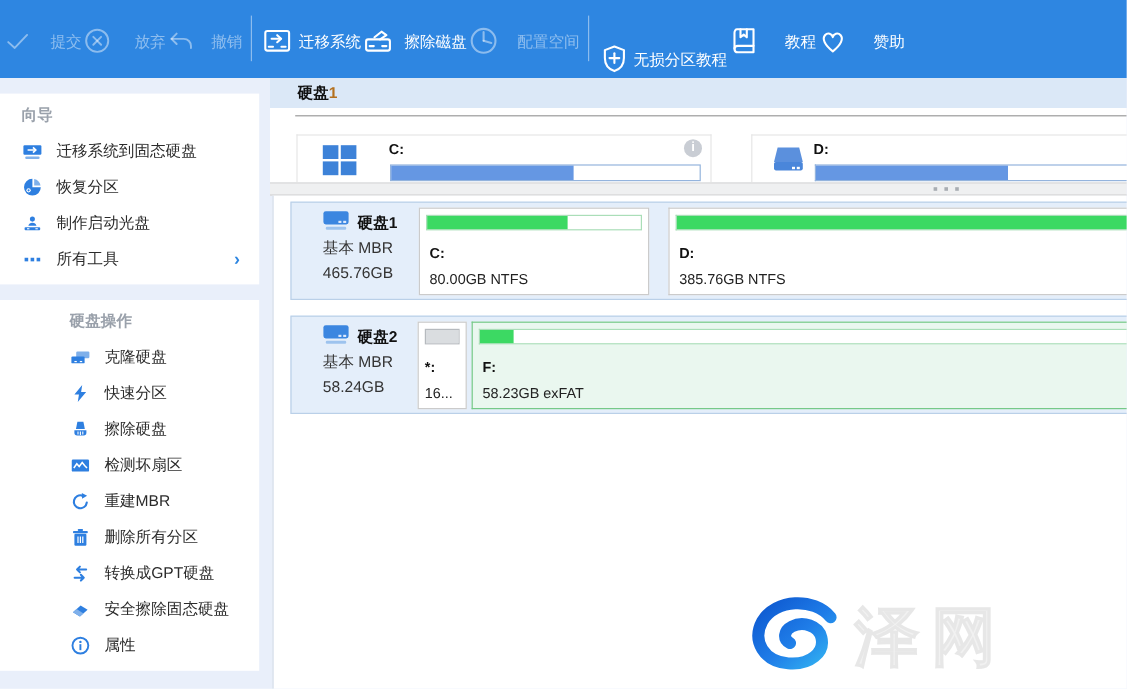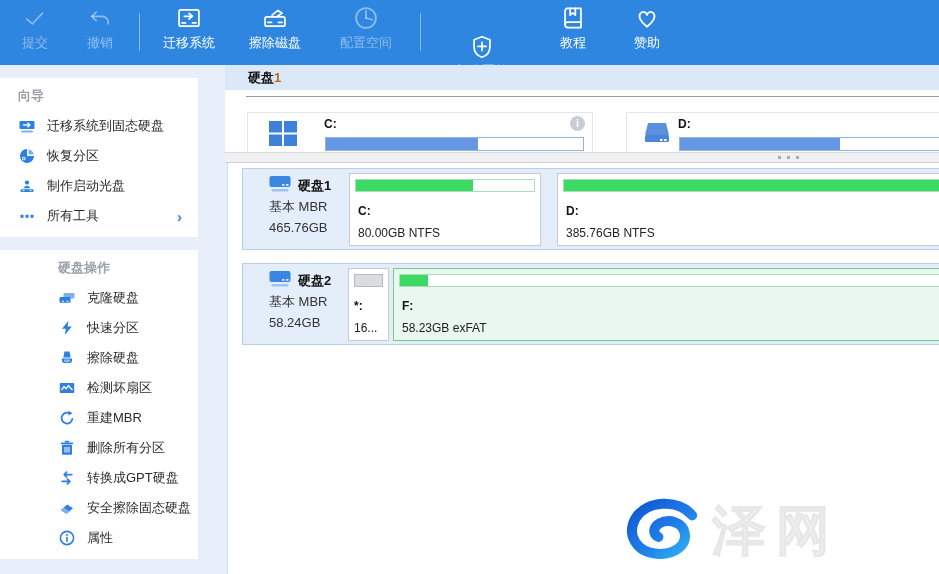--- a/index.html
+++ b/index.html
@@ -2,29 +2,29 @@
 <html><head>
 <meta charset="utf-8">
 <style>
   * { margin:0; padding:0; box-sizing:border-box; }
   html,body { width:939px; height:574px; overflow:hidden; }
   body { font-family:"Liberation Sans","DejaVu Sans",sans-serif; background:#e9effa; position:relative; }
   #app { position:absolute; inset:0; width:939px; height:574px; }
 
   
   .toolbar { position:absolute; left:0; top:0; width:939px; height:65px; background:#2e86e1; display:flex; align-items:stretch; padding-left:2px; }
-  .tb-item { display:flex; flex-direction:column; align-items:center; justify-content:flex-start; color:#fff; cursor:pointer; padding-top:3px; }
+  .tb-item { display:flex; flex-direction:row; align-items:center; justify-content:space-between; color:#fff; cursor:pointer; padding-top:3px; }
   .tb-item .tb-icon { height:30px; display:flex; align-items:center; justify-content:center; }
   .tb-item .tb-label { font-size:13px; margin-top:1px; white-space:nowrap; }
   .tb-item.disabled { color:rgba(255,255,255,0.45); }
   .tb-sep { width:1px; background:rgba(255,255,255,0.45); margin:13px 7px 14px 7px; }
   .tb-icon svg { stroke:currentColor; fill:none; stroke-width:1.5; stroke-linecap:round; stroke-linejoin:round; }
 
   
-  .sidebar { position:absolute; left:0; top:78px; width:198px; }
+  .sidebar { position:absolute; left:0; top:78px; width:216px; }
   .side-block { background:#fff; padding-bottom:6px; }
   .side-block + .side-block { margin-top:13px;padding-left:40px; }
   .side-header { color:#9aa1ab; font-size:13px; font-weight:bold; padding:9px 0 6px 18px; }
   .side-item { height:30px; display:flex; align-items:center; padding-left:18px; font-size:13px; color:#2b2b2b; cursor:pointer; position:relative; }
   .side-item .s-icon { width:18px; height:16px; margin-right:11px; display:inline-flex; align-items:center; justify-content:center; color:#2e7fe0; }
   .side-item .chev { position:absolute; right:16px; color:#2e86e1; font-size:15px; font-weight:bold; }
   .s-icon svg { width:16px; height:16px; }
 
   
   .main { position:absolute; left:225px; top:65px; width:714px; height:509px; display:flex; flex-direction:column; }
@@ -83,20 +83,30 @@
 
   <div class="toolbar">
       <div class="tb-item disabled" style="width: 66px;">
     <span class="tb-icon">
           <svg width="26" height="26" viewBox="0 0 24 24" stroke="currentColor" fill="none" stroke-width="1.5" stroke-linecap="round" stroke-linejoin="round">
             <polyline points="4.5,13 9.5,17.5 19,7.5"></polyline>
           </svg>
         </span>
     <span class="tb-label">提交</span>
   </div>
+      <div class="tb-item disabled" style="width: 70px;">
+    <span class="tb-icon">
+          <svg width="26" height="26" viewBox="0 0 24 24" stroke="currentColor" fill="none" stroke-width="1.5" stroke-linecap="round" stroke-linejoin="round">
+            <circle cx="12" cy="12" r="8.5"></circle>
+            <line x1="9" y1="9" x2="15" y2="15"></line>
+            <line x1="15" y1="9" x2="9" y2="15"></line>
+          </svg>
+        </span>
+    <span class="tb-label">放弃</span>
+  </div>
       <div class="tb-item disabled" style="width: 64px;">
     <span class="tb-icon">
           <svg width="26" height="26" viewBox="0 0 24 24" stroke="currentColor" fill="none" stroke-width="1.5" stroke-linecap="round" stroke-linejoin="round">
             <path d="M8.5 6.5 L4.5 10.5 L8.5 14.5"></path>
             <path d="M4.5 10.5 H14 C17.2 10.5 19.5 13 19.5 16 V17.5"></path>
           </svg>
         </span>
     <span class="tb-label">撤销</span>
   </div>
       <div class="tb-sep"></div>

